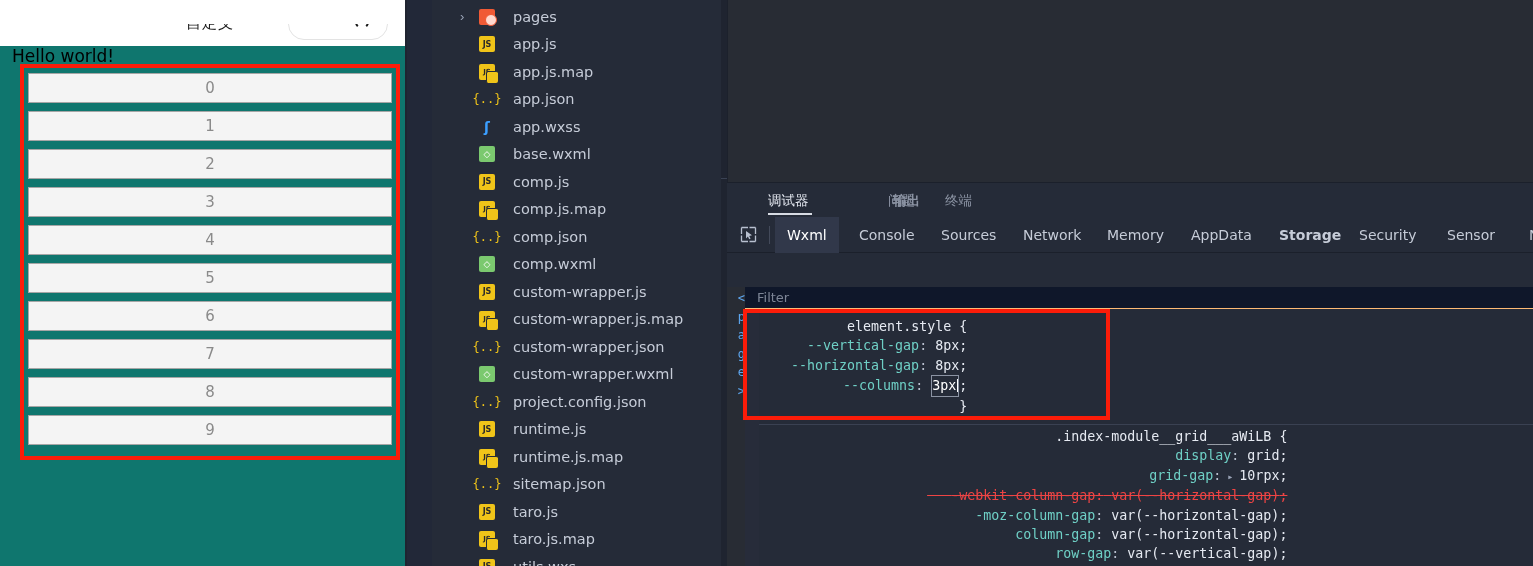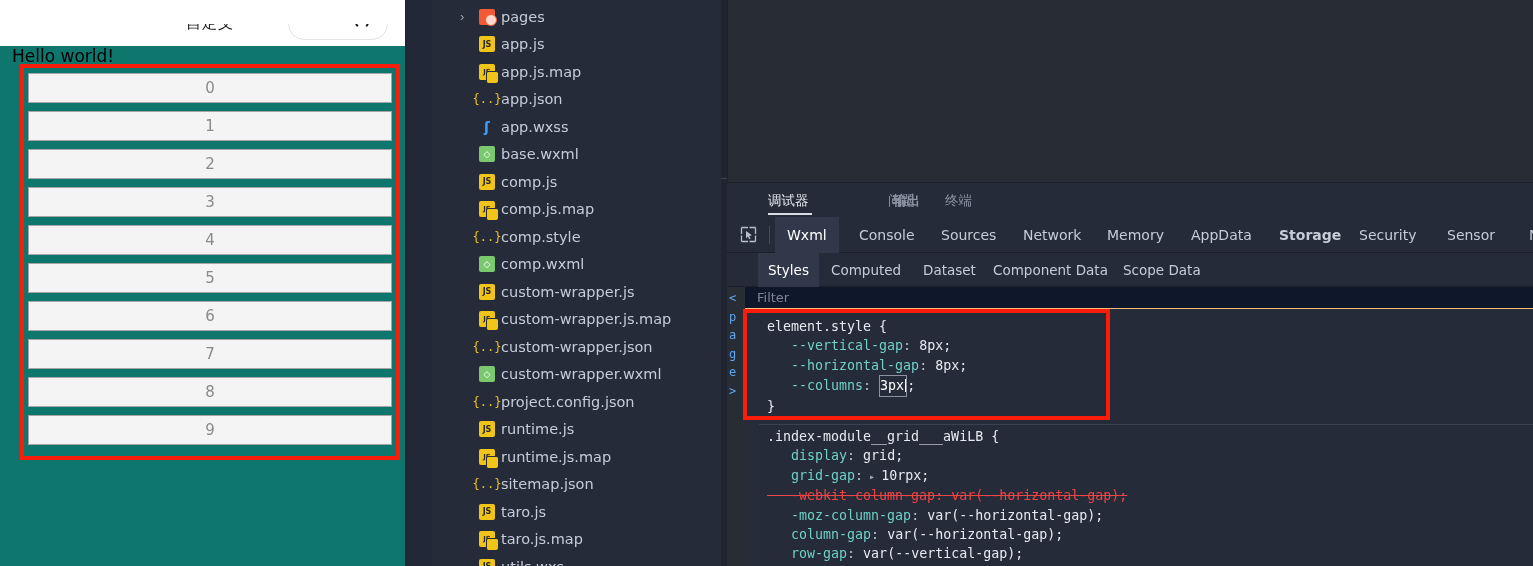--- a/index.html
+++ b/index.html
@@ -110,21 +110,21 @@
     font-size: 13px; line-height: 1;
   }
   .ft-icon {
     position: absolute; left: 72px;
     width: 16px; height: 16px;
     display: flex; align-items: center; justify-content: center;
     font-size: 10px; font-weight: bold;
     font-family: "DejaVu Sans", sans-serif;
   }
   .ft-label {
-    position: absolute; left: 94px;
+    position: absolute; left: 106px;
     font-size: 14.5px;
     color: #c6ccd8;
     white-space: nowrap;
     font-family: "DejaVu Sans", sans-serif;
     text-align: right;
   }
   
   .ic-folder {
     background: #f05a35; border-radius: 2px;
     position: relative;
@@ -176,20 +176,21 @@
     position: absolute; right: 0; top: 178px;
     width: 6px; height: 1px; background: #3a4253;
   }
 
   
   .devtools {
     position: absolute; left: 727px; top: 0;
     width: 806px; height: 566px;
     background: #252b38;
     overflow: hidden;
+    text-align: right;
   }
   .dt-top-blank {
     position: absolute; left: 0; top: 0;
     width: 806px; height: 182px;
     background: #282c34;
     border-left: 1px solid #1c212c;
   }
   .dt-chrome-tabs {
     position: absolute; left: 0; top: 182px;
     width: 806px; height: 35px;
@@ -399,21 +400,21 @@
         <div class="ft-row" style="top: 168px;">
           <span class="ft-icon ic-js">JS</span>
           <span class="ft-label">comp.js</span>
         </div>
         <div class="ft-row" style="top: 195.5px;">
           <span class="ft-icon ic-jsmap">JS</span>
           <span class="ft-label">comp.js.map</span>
         </div>
         <div class="ft-row" style="top: 223px;">
           <span class="ft-icon ic-json">{..}</span>
-          <span class="ft-label">comp.style</span>
+          <span class="ft-label">comp.json</span>
         </div>
         <div class="ft-row" style="top: 250.5px;">
           <span class="ft-icon ic-wxml">◇</span>
           <span class="ft-label">comp.wxml</span>
         </div>
         <div class="ft-row" style="top: 278px;">
           <span class="ft-icon ic-js">JS</span>
           <span class="ft-label">custom-wrapper.js</span>
         </div>
         <div class="ft-row" style="top: 305.5px;">
@@ -491,29 +492,20 @@
           <div class="dt-ptab" style="left: 284px;">Network</div>
           <div class="dt-ptab" style="left: 368px;">Memory</div>
           <div class="dt-ptab" style="left: 452px;">AppData</div>
           <div class="dt-ptab" style="left: 540px; font-weight: bold;">Storage</div>
           <div class="dt-ptab" style="left: 620px;">Security</div>
           <div class="dt-ptab" style="left: 708px;">Sensor</div>
           <div class="dt-ptab" style="left: 790px;">N</div>
         </div>
     </div>
 
-    <div class="dt-subtabs">
-      <div id="sub-tabs">
-          <div class="dt-stab active" style="left: 31px;">Styles</div>
-          <div class="dt-stab" style="left: 94px;">Computed</div>
-          <div class="dt-stab" style="left: 186px;">Dataset</div>
-          <div class="dt-stab" style="left: 256px;">Component Data</div>
-          <div class="dt-stab" style="left: 386px;">Scope Data</div>
-        </div>
-    </div>
 
     <div class="dt-wxml-gutter" id="wxml-gutter">
         <div>&lt;</div>
         <div>p</div>
         <div>a</div>
         <div>g</div>
         <div>e</div>
         <div>&gt;</div>
       </div>
 

